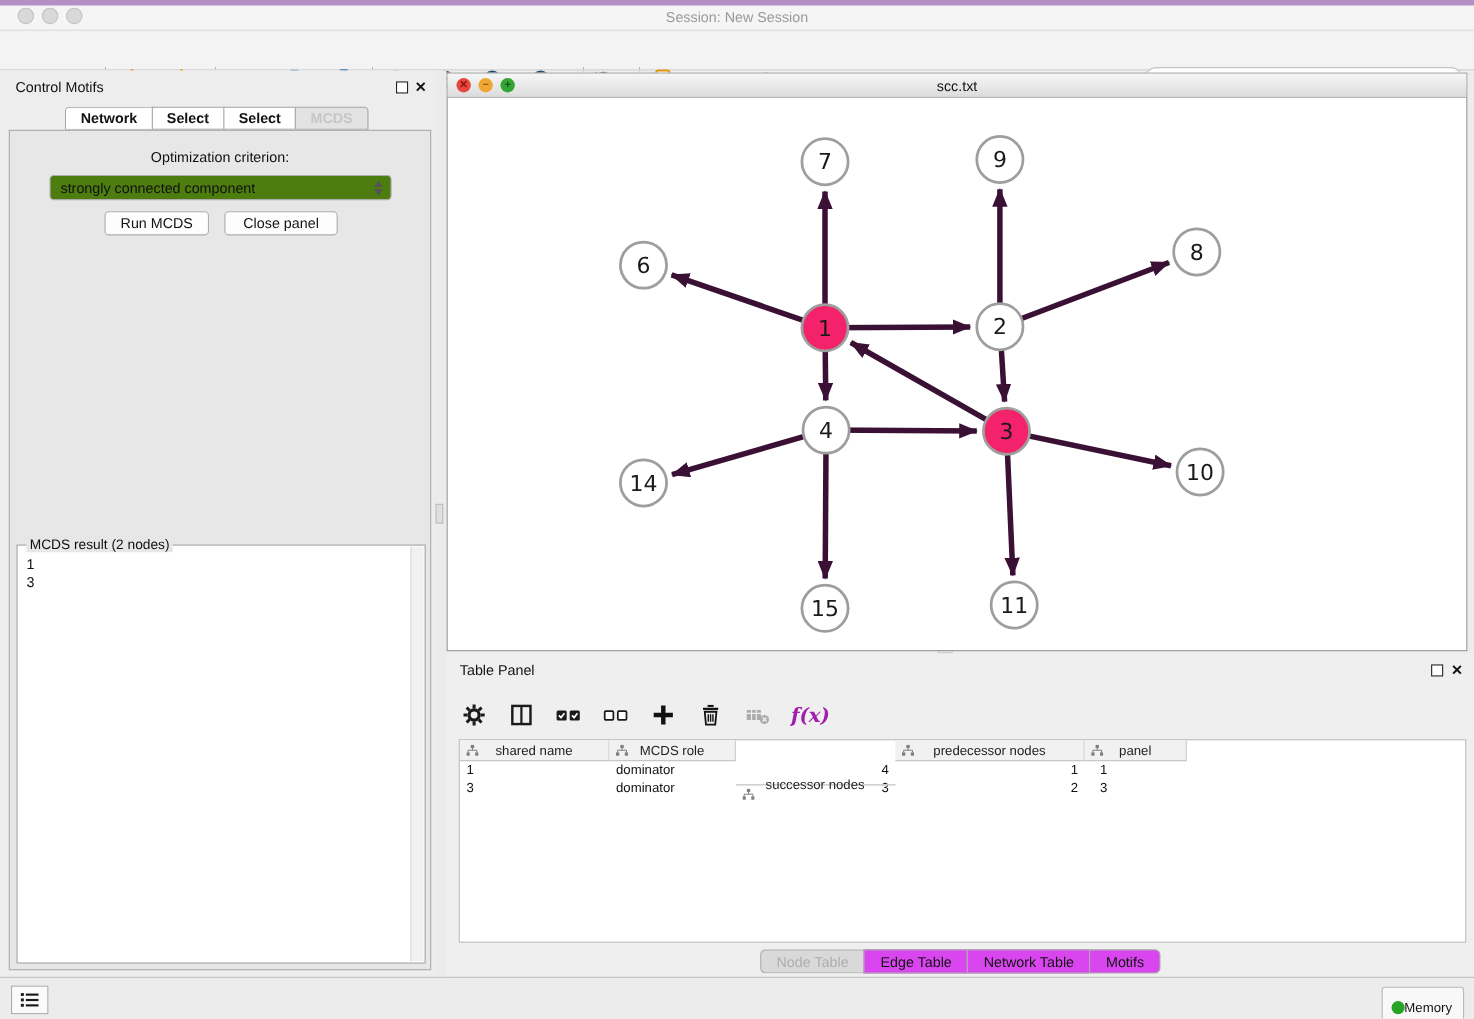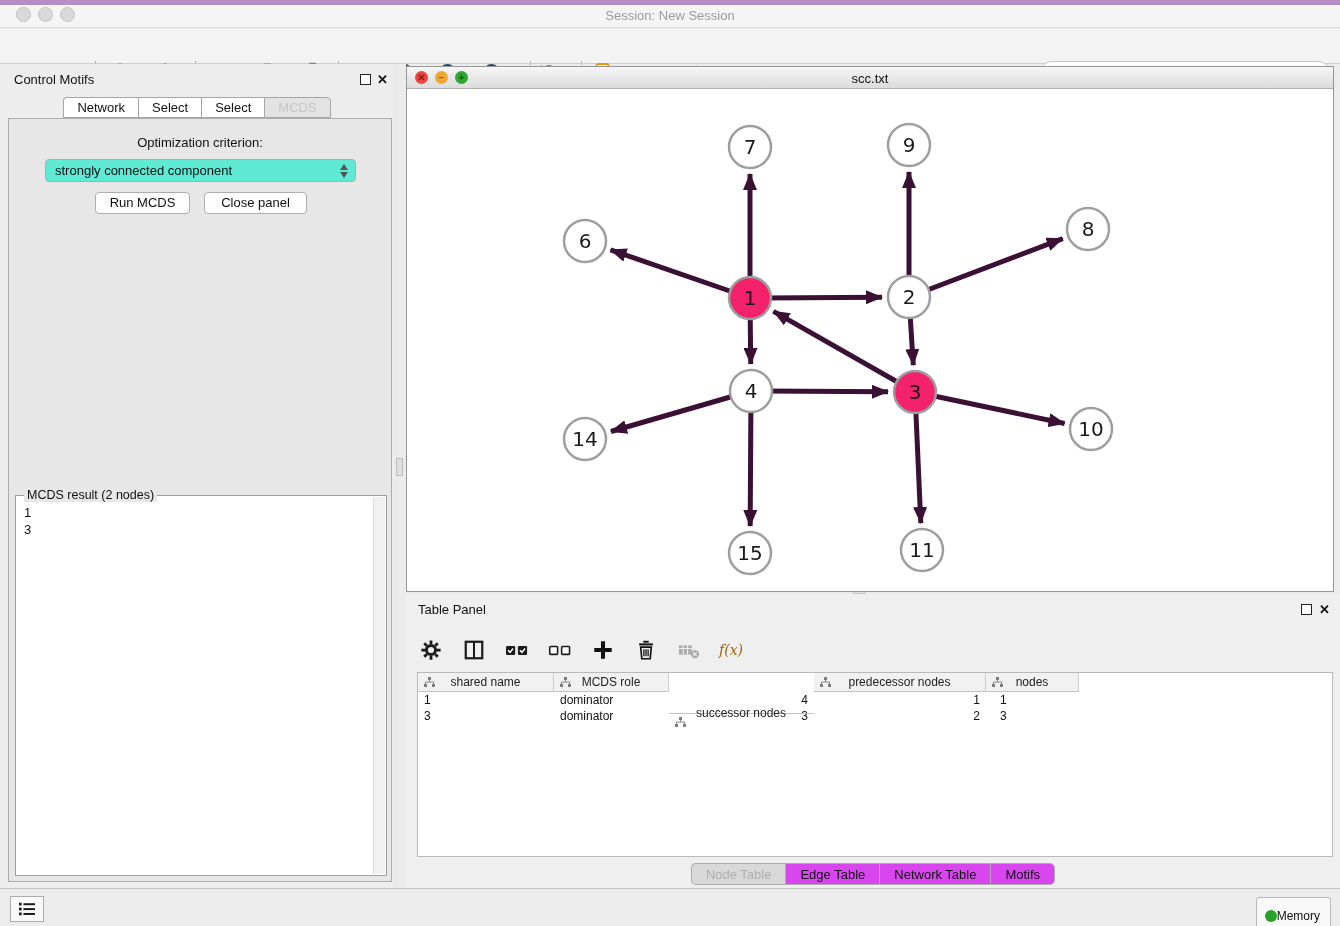--- a/index.html
+++ b/index.html
@@ -18,28 +18,28 @@
   .tsep { position:absolute; top:33px; width:0; height:26px; border-left:1px dotted #ADADAD; }
   .searchbox { position:absolute; left:1040px; top:33px; width:290px; height:23px; background:#fff; border:1px solid #C4C4C4; border-radius:12px; display:flex; align-items:center; padding-left:7px; }
   .searchbox input { border:none; outline:none; flex:1; font-size:12px; background:transparent; font-family:"Liberation Sans",sans-serif; }
 
   
   .cpanel { left:0; top:64px; width:394px; height:824px; background:#EDEDED; }
   .panel-head { position:relative; height:30px; }
   .panel-title { position:absolute; left:14px; top:8px; font-size:13px; color:#111; }
   .float-ico { position:absolute; width:11px; height:11px; border:1.6px solid #222; background:#fff; }
   .close-ico { position:absolute; font-size:13px; font-weight:bold; color:#111; }
-  .cp-tabs { position:absolute; left:0; top:33px; width:394px; display:flex; justify-content:center; }
+  .cp-tabs { position:absolute; left:0; top:33px; width:394px; display:flex; justify-content:center;font-weight:bold; }
   .tab { height:21px; padding:0 13px; font-size:13px; line-height:20px; background:#fff; border:1px solid #A6A6A6; border-right:none; color:#111; }
   .tab:first-child { border-radius:4px 0 0 0; }
   .tab:last-child { border-right:1px solid #A6A6A6; border-radius:0 4px 0 0; }
   .tab.active { background:#E3E3E3; color:#C6C6C6; }
   .cp-body { position:absolute; left:8px; top:54px; width:384px; height:764px; background:#E7E7E7; border:1px solid #ACACAC; }
   .opt-label { position:absolute; left:0; top:16px; width:100%; text-align:center; font-size:13px; color:#111; }
-  .dropdown { position:absolute; left:36px; top:40px; width:311px; height:23px; background:#5eead4; border:1px solid #ADADAD; border-radius:4px; font-size:13px; line-height:21px; padding-left:9px; color:#111; }
+  .dropdown { position:absolute; left:36px; top:40px; width:311px; height:23px; background:#4d7c0f; border:1px solid #ADADAD; border-radius:4px; font-size:13px; line-height:21px; padding-left:9px; color:#111; }
   .stepper { position:absolute; right:5px; top:3px; width:11px; height:16px; }
   .stepper .up { position:absolute; top:1px; left:1px; width:0; height:0; border-left:4.5px solid transparent; border-right:4.5px solid transparent; border-bottom:6px solid #555; }
   .stepper .dn { position:absolute; bottom:1px; left:1px; width:0; height:0; border-left:4.5px solid transparent; border-right:4.5px solid transparent; border-top:6px solid #555; }
   .cp-btn { position:absolute; top:73px; height:22px; background:#FDFDFD; border:1px solid #ADADAD; border-radius:4px; font-size:13px; color:#111; text-align:center; line-height:20px; }
   .result-group { position:absolute; left:6px; top:376px; width:372px; height:381px; background:#fff; border:1px solid #9E9E9E; }
   .result-legend { position:absolute; left:8px; top:-8px; background:#E7E7E7; padding:0 3px; font-size:12.5px; color:#111; }
   .result-lines { position:absolute; left:8px; top:8px; font-size:13px; color:#111; line-height:17px; white-space:pre-line; }
   .result-scroll { position:absolute; right:1px; top:1px; width:12px; height:377px; background:#F1F1F1; border-left:1px solid #DCDCDC; }
 
   
@@ -51,21 +51,21 @@
   .netwin { left:406px; top:66px; width:928px; height:526px; background:#fff; border:1px solid #969696; }
   .netwin-titlebar { position:absolute; left:0; top:0; width:926px; height:22px; background:linear-gradient(#F6F6F6,#DCDCDC); border-bottom:1px solid #AFAFAF; }
   .tlight { position:absolute; top:4px; width:13px; height:13px; border-radius:50%; font-size:10px; font-weight:bold; text-align:center; line-height:13px; }
   .netwin-title { position:absolute; top:4px; left:0; width:100%; text-align:center; font-size:13px; color:#111; }
   .net-canvas { position:absolute; left:0; top:22px; }
 
   
   .tpanel { left:406px; top:594px; width:934px; height:294px; background:#EFEFEF; }
   .tp-toolbar { position:absolute; left:12px; top:34px; height:44px; display:flex; align-items:center; gap:17px; }
   .tp-ico { width:26px; height:26px; display:flex; align-items:center; justify-content:center; }
-  .fx-label { font-size:14px; font-style:italic; color:#a16207; font-family:"DejaVu Serif", serif; }
+  .fx-label { font-size:18px; font-style:italic; color:#a21caf; font-family:"DejaVu Serif", serif;font-weight:bold; }
   .dtable { position:absolute; left:11px; top:78px; width:916px; height:185px; background:#fff; border:1px solid #B9B9B9; overflow:hidden; }
   .thead { display:flex; height:19px; }
   .th { background:#F1F1F1; border-right:1px solid #CDCDCD; border-bottom:1px solid #C2C2C2; display:flex; align-items:center; justify-content:center; gap:8px; font-size:12px; color:#222; position:relative; }
   .th .tree { position:absolute; left:6px; top:4px; }
   .trow { display:flex; height:16px; font-size:12px; color:#111; }
   .td { overflow:hidden; white-space:nowrap; line-height:16px; }
   .tp-tabs { position:absolute; left:0; top:269px; width:934px; display:flex; justify-content:center; }
   .btab { height:22px; padding:0 14px; font-size:13px; line-height:21px; background:#d946ef; border:1px solid #ABABAB; border-right:none; color:#111; }
   .btab:first-child { border-radius:5px 0 0 5px; }
   .btab:last-child { border-right:1px solid #ABABAB; border-radius:0 5px 5px 0; }
@@ -429,21 +429,21 @@
         </div>
         <div class="th" style="width: 93px;">
           <svg class="tree" width="11" height="11" viewBox="0 0 11 11">
             <g fill="#7D7D7D">
               <rect x="4" y="0" width="3" height="3"></rect>
               <rect x="0" y="7" width="3" height="3"></rect>
               <rect x="8" y="7" width="3" height="3"></rect>
             </g>
             <path d="M5.5 3v2M1.5 7V5h8v2" stroke="#7D7D7D" fill="none" stroke-width="0.9"></path>
           </svg>
-          <span>nodes</span>
+          <span>panel</span>
         </div>
       </div>
     <div>
         <div class="trow">
           <div class="td" style="width: 136px; text-align: left; padding: 0px 0px 0px 6px;">1</div>
           <div class="td" style="width: 115px; text-align: left; padding: 0px 0px 0px 6px;">dominator</div>
           <div class="td" style="width: 145px; text-align: right; padding: 0px 6px 0px 0px;">4</div>
           <div class="td" style="width: 172px; text-align: right; padding: 0px 6px 0px 0px;">1</div>
           <div class="td" style="width: 93px; text-align: left; padding: 0px 0px 0px 14px;">1</div>
         </div>

